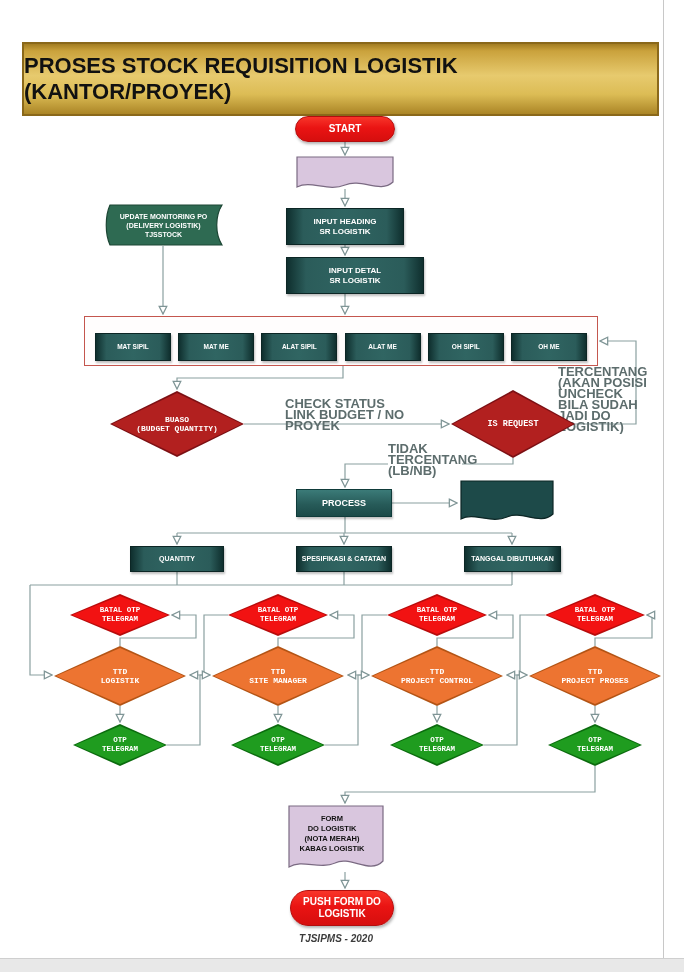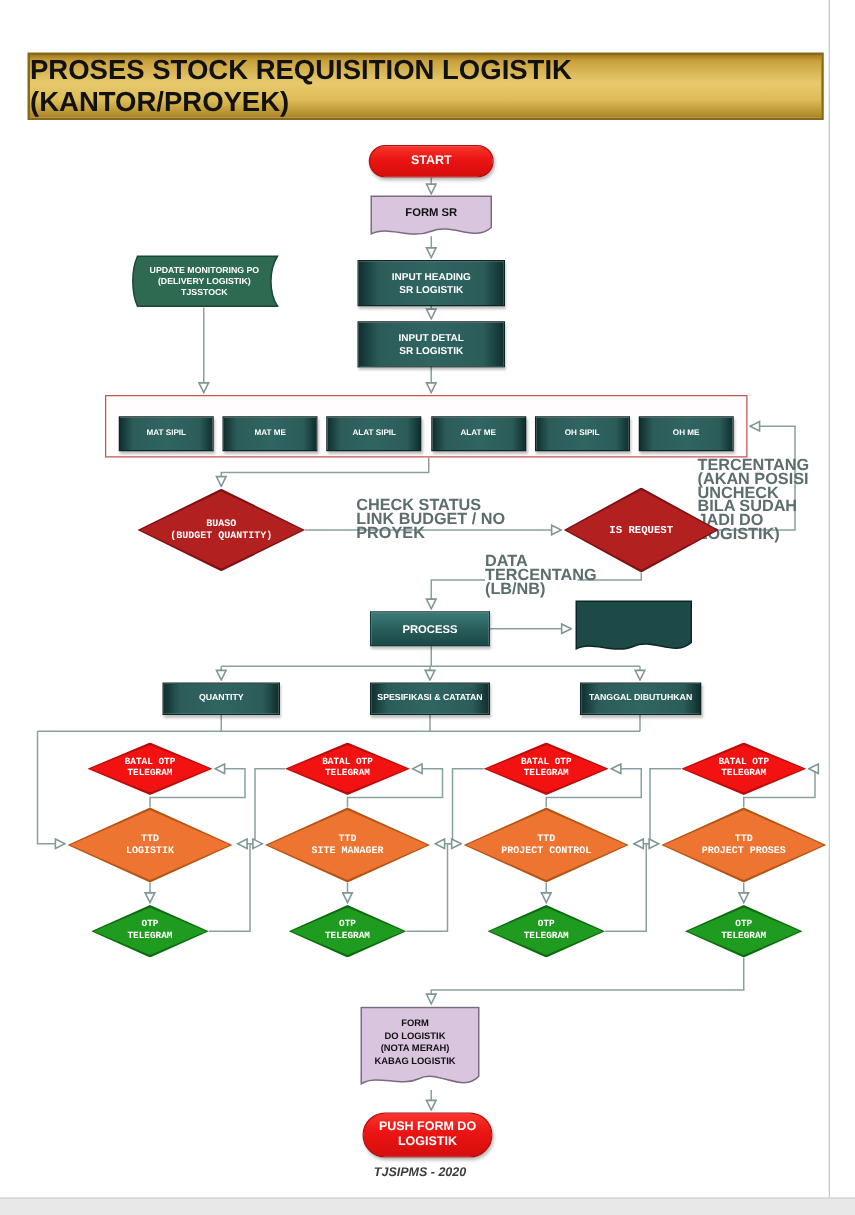--- a/index.html
+++ b/index.html
@@ -20,21 +20,21 @@
     border:1px solid #0f3b3a;color:#fff;display:flex;align-items:center;justify-content:center;
     font-weight:bold;font-size:9px;box-shadow:1px 2px 2px rgba(0,0,0,.25);
   }
   .pill{
     background:linear-gradient(180deg,#f8352a 0%,#ea1413 45%,#d60e0e 100%);
     border:1px solid #b30d0d;border-radius:17px;color:#fff;display:flex;flex-direction:column;
     align-items:center;justify-content:center;font-weight:bold;font-size:10px;line-height:12px;
     box-shadow:1px 2px 3px rgba(0,0,0,.3);text-align:center;
   }
   .banner{
-    left:22px;top:42px;width:637px;height:54px;
+    left:22px;top:42px;width:637px;height:74px;
     background:linear-gradient(180deg,#a37d22 0%,#caa23c 10%,#e7ca6e 45%,#dcbc55 72%,#ab8526 100%);
     border:2px solid #8a681a;display:flex;align-items:center;justify-content:flex-end;
     font-size:22px;font-weight:bold;color:#111;letter-spacing:0px;
   }
   .diamond{position:absolute;font-family:Liberation Mono, monospace;}
   .d-shape{position:absolute;inset:0;clip-path:polygon(50% 0,100% 50%,50% 100%,0 50%);}
   .d-inner{position:absolute;inset:2px;clip-path:polygon(50% 0,100% 50%,50% 100%,0 50%);}
   .d-label{position:absolute;inset:0;display:flex;flex-direction:column;align-items:center;
     justify-content:center;color:#fff;font-weight:bold;text-align:center;font-size:7.5px;line-height:9px;}
   .note{position:absolute;color:#5d6d6d;font-size:13px;line-height:11px;text-align:left;font-weight:bold;}
@@ -110,41 +110,38 @@
 </div>
 
 <div class="node pill" style="left:295px;top:116px;width:100px;height:26px;">
   <span>START</span>
 </div>
 
 <div class="docshape" style="left:296px;top:156px;width:98px;height:40px;">
   <svg width="98" height="40" viewBox="0 0 98 40">
     <path d="M1,1 L97,1 L97,26 C84,38 66,22 49,29 C32,36 15,24 1,31 Z" fill="#d9c6de" stroke="#7a6a82" stroke-width="1.2"></path>
   </svg>
-  <div class="doc-label" style="inset:0 0 12px 0;font-size:9px;color:#111;">
-    <span>FORM SR</span>
-  </div>
 </div>
 
 <div class="docshape" style="left:103px;top:204px;width:121px;height:42px;">
   <svg width="121" height="42" viewBox="0 0 121 42">
     <path d="M7,1 H119 C112,12 112,30 119,41 H7 C2,30 2,12 7,1 Z" fill="#2e6a52" stroke="#1c4634" stroke-width="1.2"></path>
   </svg>
   <div class="doc-label" style="inset:0;font-size:7px;line-height:9px;color:#fff;">
     <span>UPDATE MONITORING PO</span>
     <span>(DELIVERY LOGISTIK)</span>
     <span>TJSSTOCK</span>
   </div>
 </div>
 
 <div class="node teal" style="left:286px;top:208px;width:118px;height:37px;">
   <span>INPUT HEADING</span>
   <span>SR LOGISTIK</span>
 </div>
-<div class="node teal" style="left:286px;top:257px;width:118px;height:37px;">
+<div class="node teal" style="left:286px;top:257px;width:138px;height:37px;">
   <span>INPUT DETAL</span>
   <span>SR LOGISTIK</span>
 </div>
 
 <div class="node stock-group">
   <div class="stock-row">
     <div class="teal stock-item" style="position:relative;">
         <span>MAT SIPIL</span>
       </div>
     <div class="teal stock-item" style="position:relative;">
@@ -188,21 +185,21 @@
 
 <div class="diamond" style="left:451px;top:390px;width:124px;height:68px;">
   <div class="d-shape" style="background:#7c1014;"></div>
   <div class="d-inner" style="background:#b2201f;"></div>
   <div class="d-label" style="font-size:8.5px;">
     <span>IS REQUEST</span>
   </div>
 </div>
 
 <div class="note" style="left:388px;top:443px;width:74px;background:#fff;">
-  <div>DATA</div>
+  <div>TIDAK</div>
   <div>TERCENTANG</div>
   <div>(LB/NB)</div>
 </div>
 
 <div class="node process-box" style="left:296px;top:489px;width:96px;height:28px;">
   <span>PROCESS</span>
 </div>
 
 <div class="docshape" style="left:460px;top:480px;width:94px;height:48px;">
   <svg width="94" height="48" viewBox="0 0 94 48">

